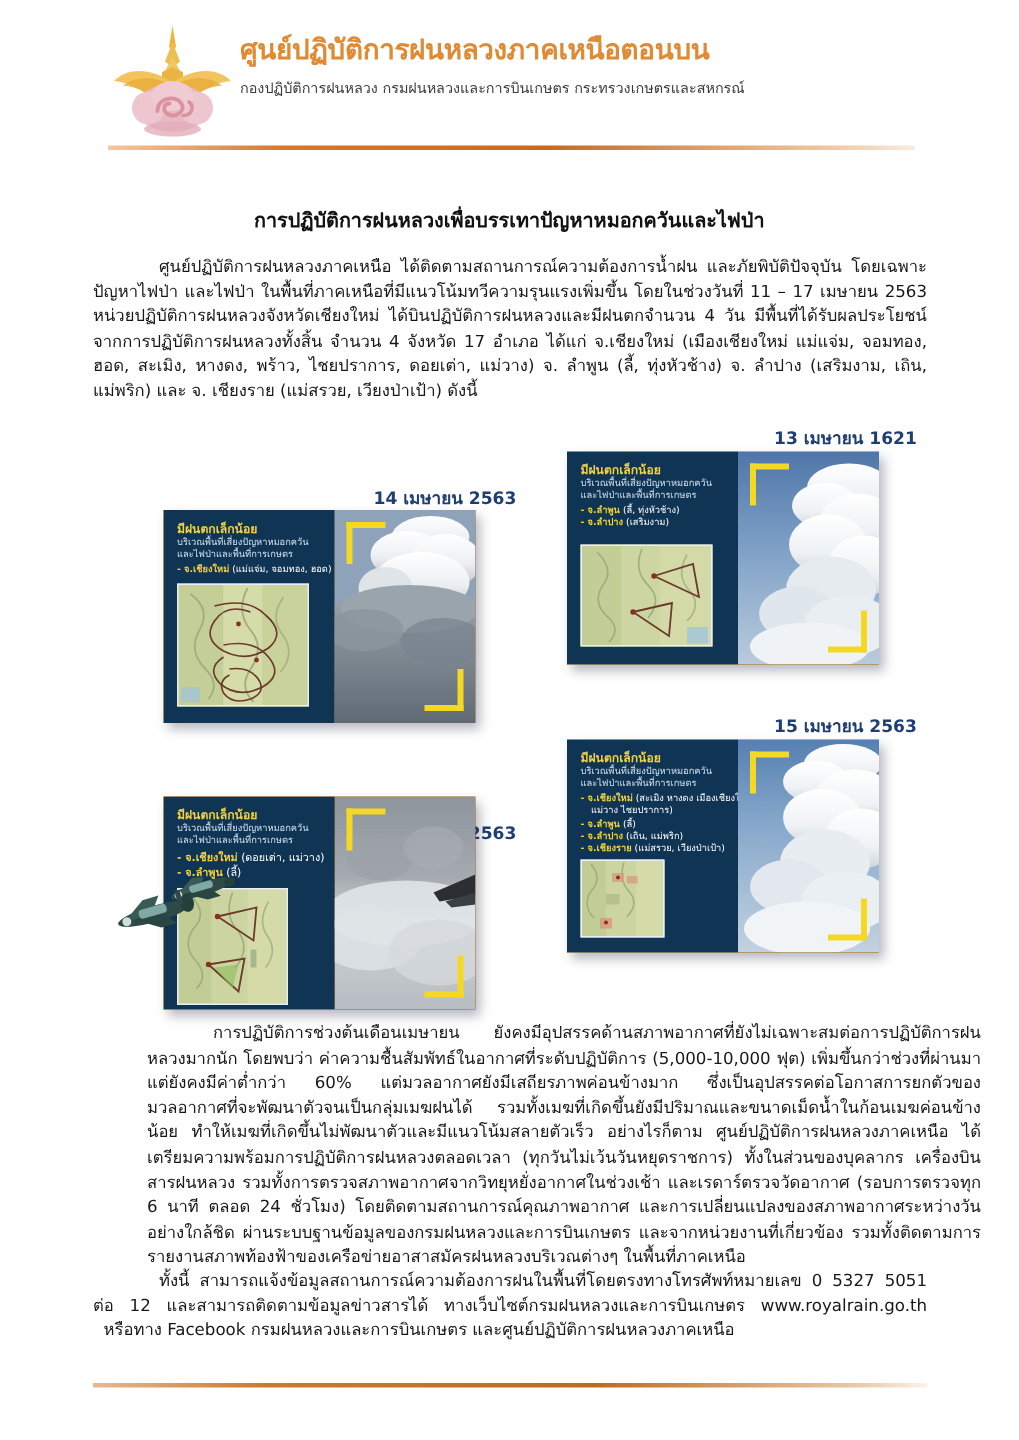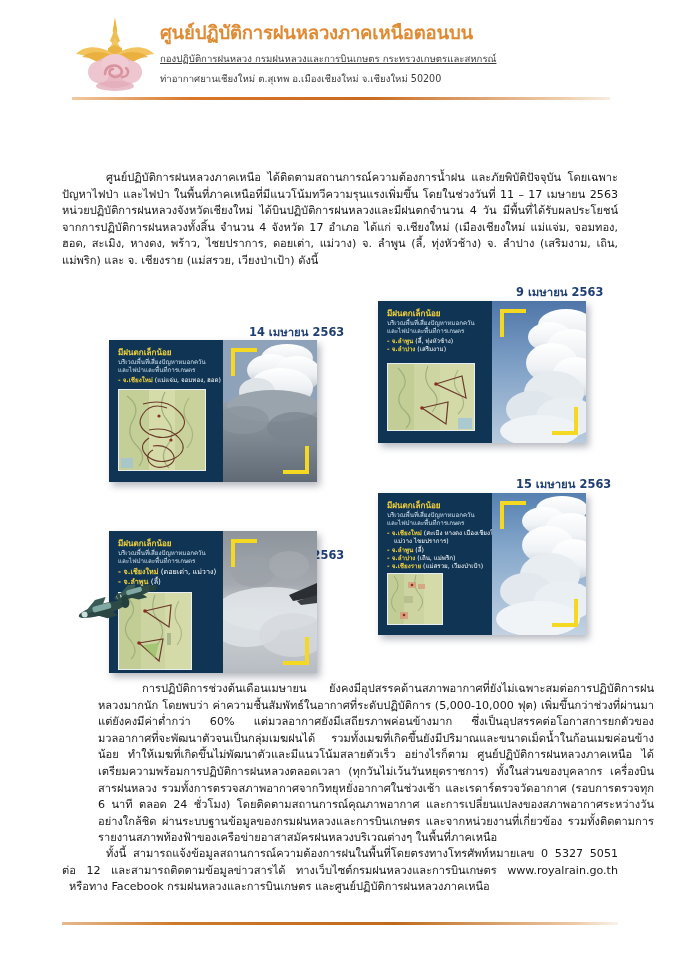--- a/index.html
+++ b/index.html
@@ -46,21 +46,20 @@
     color: #E08A33;
     letter-spacing: -0.2px;
     white-space: nowrap;
   }
   .org-line1 {
     position: absolute;
     left: 160px; top: 51px;
     font-size: 9.6px;
     color: #3b3b3b;
     white-space: nowrap;
-    text-decoration: underline;
   }
   .org-line2 {
     position: absolute;
     left: 160px; top: 71px;
     font-size: 9.6px;
     color: #3b3b3b;
     white-space: nowrap;
   }
   .header-rule {
     position: absolute;
@@ -241,24 +240,24 @@
         <ellipse cx="43" cy="50" rx="14" ry="10" fill="#F0CBD3"></ellipse>
 
         <path d="M33 60 C 33 51, 45 49, 49 55 C 52 60, 45 65, 40 62 C 36 60, 37 55, 41 55" fill="none" stroke="#D9939F" stroke-width="2.6" stroke-linecap="round"></path>
         <path d="M50 63 C 56 63, 58 57, 54 54" fill="none" stroke="#D9939F" stroke-width="2.4" stroke-linecap="round"></path>
         <ellipse cx="43" cy="72" rx="19" ry="5" fill="#E3AEBB" opacity="0.8"></ellipse>
       </svg>
     </div>
 
     <div class="org-title">ศูนย์ปฏิบัติการฝนหลวงภาคเหนือตอนบน</div>
     <div class="org-line1">กองปฏิบัติการฝนหลวง กรมฝนหลวงและการบินเกษตร กระทรวงเกษตรและสหกรณ์</div>
-    <div class="org-line2">ท่าอากาศยานเชียงใหม่ ต.สุเทพ อ.เมืองเชียงใหม่ จ.เชียงใหม่ 50200</div>
     <div class="header-rule"></div>
   </div>
 
+  <div class="doc-subtitle">การปฏิบัติการฝนหลวงเพื่อบรรเทาปัญหาหมอกควันและไฟป่า</div>
 
   <div class="para indent" id="para-intro">ศูนย์ปฏิบัติการฝนหลวงภาคเหนือ ได้ติดตามสถานการณ์ความต้องการน้ำฝน และภัยพิบัติปัจจุบัน โดยเฉพาะปัญหา<b>ไฟป่า และไฟป่า</b> ในพื้นที่ภาคเหนือที่มีแนวโน้มทวีความรุนแรงเพิ่มขึ้น โดยในช่วงวันที่ 11 – 17 เมษายน 2563 หน่วยปฏิบัติการฝนหลวงจังหวัดเชียงใหม่ ได้บินปฏิบัติการฝนหลวงและ<b>มีฝนตกจำนวน 4 วัน</b> มีพื้นที่ได้รับผลประโยชน์จากการปฏิบัติการฝนหลวงทั้งสิ้น จำนวน <b>4 จังหวัด 17 อำเภอ</b> ได้แก่ จ.เชียงใหม่ (เมืองเชียงใหม่ แม่แจ่ม, จอมทอง, ฮอด, สะเมิง, หางดง, พร้าว, ไชยปราการ, ดอยเต่า, แม่วาง) จ. ลำพูน (ลี้, ทุ่งหัวช้าง) จ. ลำปาง (เสริมงาม, เถิน, แม่พริก) และ จ. เชียงราย (แม่สรวย, เวียงป่าเป้า) ดังนี้</div>
 
   <div class="gallery">
 
     <div class="planes">
       <svg width="100" height="52" viewBox="0 0 100 52">
         <g transform="translate(38,2) rotate(-16)">
           <ellipse cx="22" cy="12" rx="21" ry="4.6" fill="#2E4A47"></ellipse>
           <path d="M4 12 L18 3 L27 3 L20 12 Z" fill="#385B56"></path>
@@ -274,21 +273,21 @@
           <path d="M12 14 L28 24 L39 24 L31 14 Z" fill="#2A4542"></path>
           <rect x="16" y="9" width="19" height="6" rx="2.4" fill="#7FA9A2"></rect>
           <ellipse cx="49" cy="13" rx="4.6" ry="6" fill="#24403D"></ellipse>
           <rect x="43" y="3" width="3.4" height="10" fill="#2E4A47"></rect>
           <circle cx="7" cy="14" r="3" fill="#cfe0dc"></circle>
         </g>
       </svg>
     </div>
 
     <div class="date-label" style="left:249px; top:40px;">14 เมษายน 2563</div>
-    <div class="date-label" style="left:516px; top:0px;">9 เมษายน 2563</div>
+    <div class="date-label" style="left:516px; top:0px;">13 เมษายน 1621</div>
     <div class="date-label" style="left:249px; top:233px;margin-top:30px;">16 เมษายน 2563</div>
     <div class="date-label" style="left:516px; top:192px;">15 เมษายน 2563</div>
 
     <div class="card" style="left:109px; top:57px; width:208px; height:142px;">
       <div class="card-left" style="width:114px;">
         <div class="cl-inner">
           <div class="card-title">มีฝนตกเล็กน้อย</div>
           <div class="card-sub">
             <span>บริเวณพื้นที่เสี่ยงปัญหาหมอกควัน</span><br>
             <span>และไฟป่าและพื้นที่การเกษตร</span>

